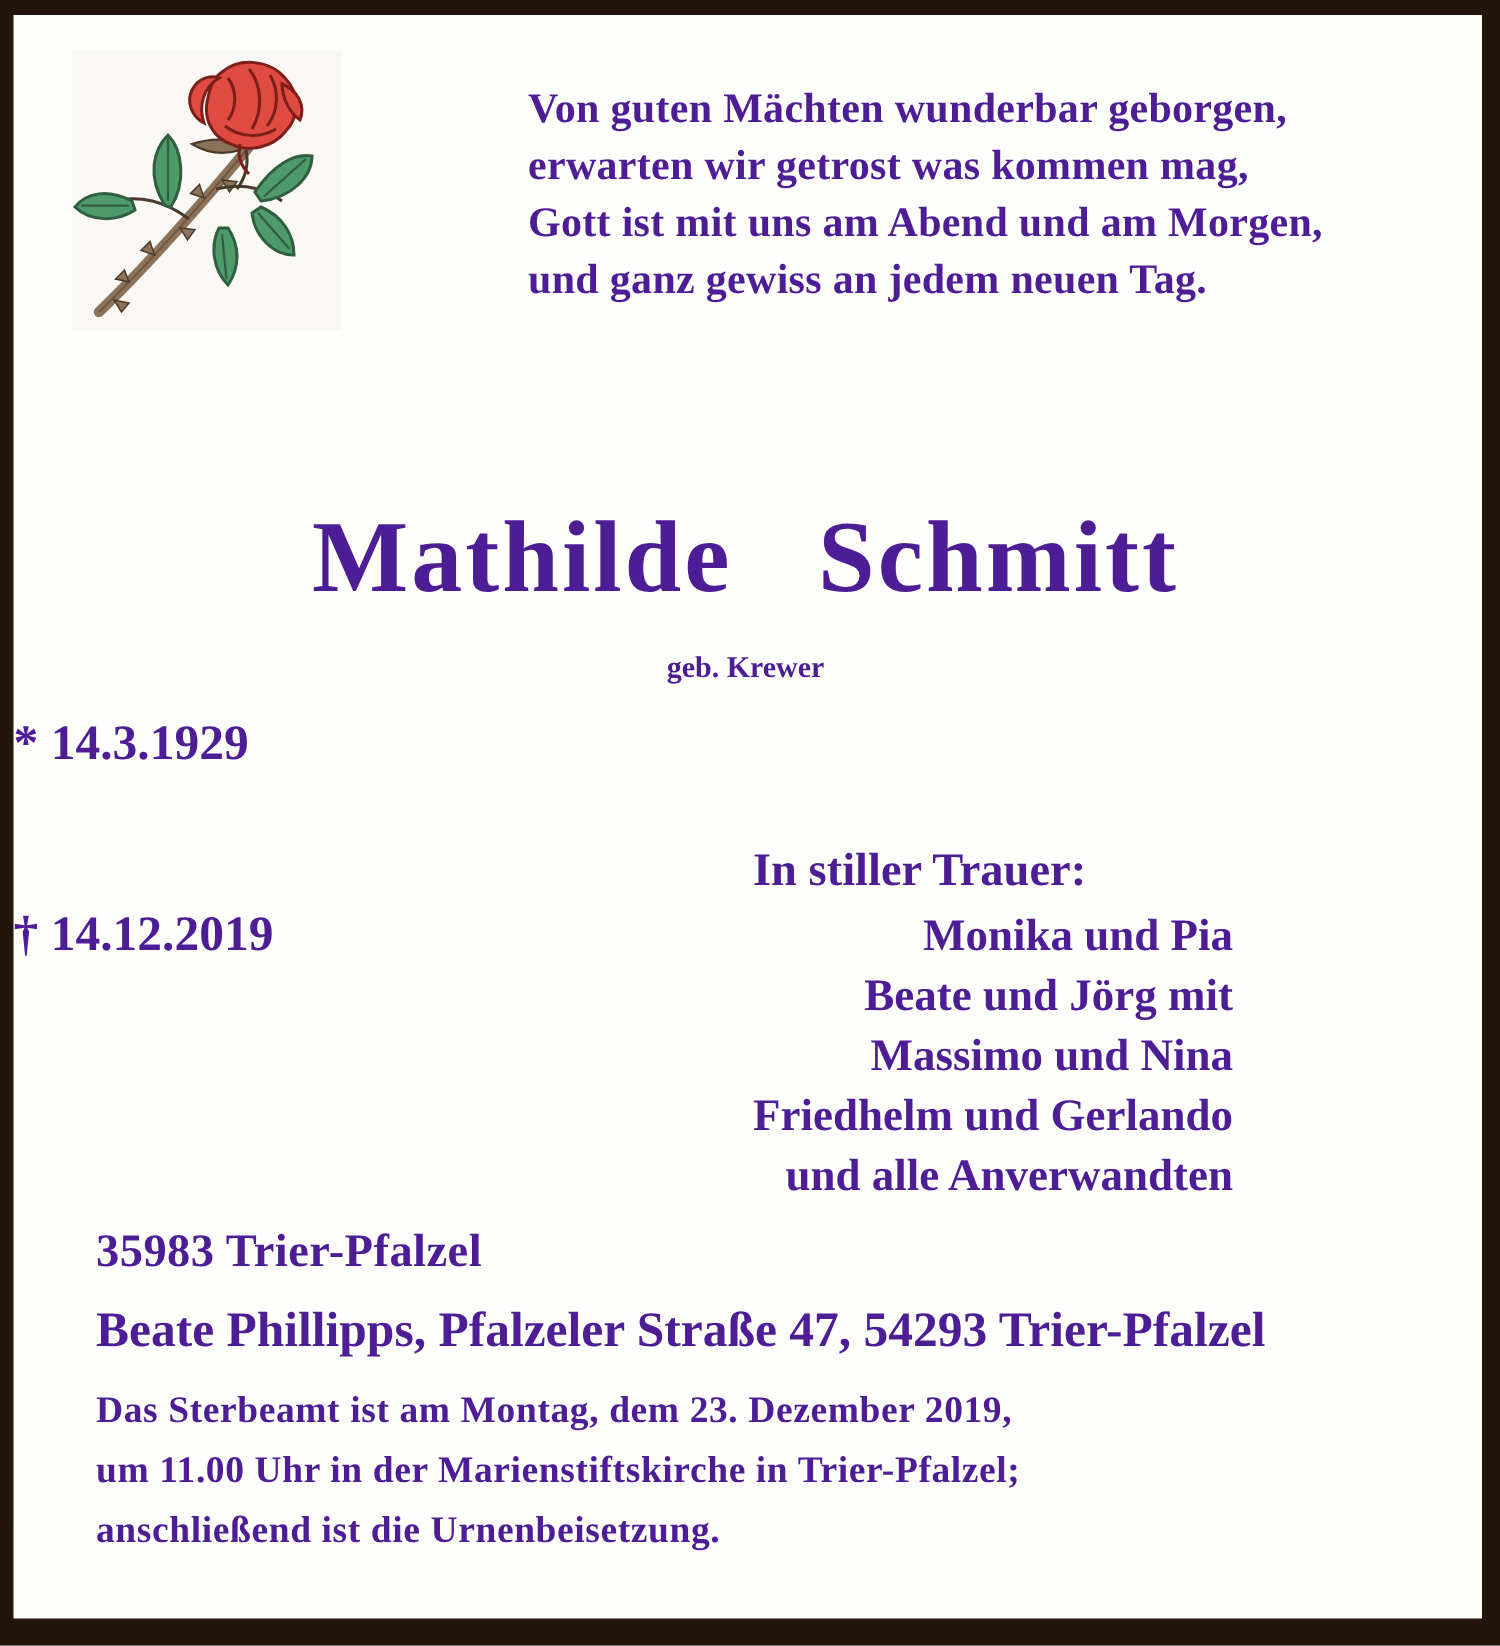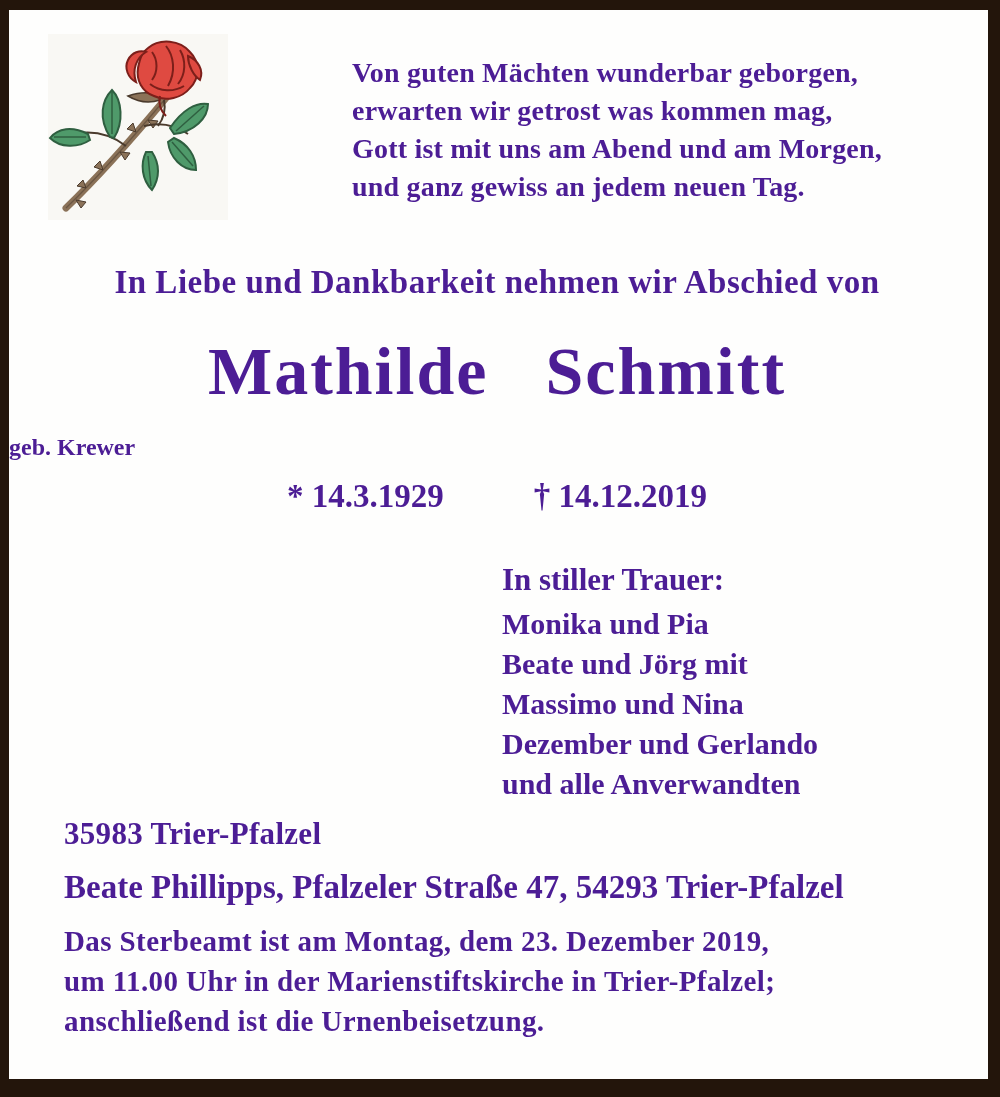--- a/index.html
+++ b/index.html
@@ -63,48 +63,51 @@
     font-weight: bold;
     letter-spacing: 2px;
     word-spacing: 38px;
     white-space: nowrap;
   }
   .maiden {
     position: absolute;
     left: 0;
     right: 3px;
     top: 424px;
-    font-size: 24px;
+    text-align: center;
+    font-size: 20px;
     font-weight: bold;
   }
   .dates {
     position: absolute;
     left: 0;
     right: 3px;
     top: 468px;
     display: flex;
     justify-content: center;
     gap: 90px;
     font-size: 33px;
     font-weight: bold;
+    flex-direction: column;
   }
   .mourners {
     position: absolute;
     left: 493px;
     top: 552px;
     font-size: 30px;
     font-weight: bold;
   }
   .mourners .heading {
     font-size: 31px;
     margin-bottom: 6px;
   }
   .mourners .names div {
     line-height: 40px;
     white-space: nowrap;
+    text-align: right;
   }
   .footer {
     position: absolute;
     left: 55px;
     top: 806px;
     font-size: 30px;
     font-weight: bold;
   }
   .footer .city {
     font-size: 31px;
@@ -114,21 +117,21 @@
   .footer .addr-label {
     margin-bottom: 4px;
     line-height: 34px;
   }
   .footer .address {
     font-size: 33px;
     margin-bottom: 15px;
     white-space: nowrap;
   }
   .footer .service div {
-    font-size: 29px;
+    font-size: 25px;
     line-height: 40px;
     letter-spacing: 0.4px;
     white-space: nowrap;
   }
 </style>
 </head>
 <body>
 
 <div class="sheet">
 
@@ -173,38 +176,37 @@
     </svg>
   </div>
 
   <div class="poem">
     <div>Von guten Mächten wunderbar geborgen,</div>
     <div>erwarten wir getrost was kommen mag,</div>
     <div>Gott ist mit uns am Abend und am Morgen,</div>
     <div>und ganz gewiss an jedem neuen Tag.</div>
   </div>
 
-  <div class="intro">In Liebe und Dankbarkeit nehmen wir Abschied von</div>
 
   <div class="name">Mathilde Schmitt</div>
 
   <div class="maiden">geb. Krewer</div>
 
   <div class="dates">
     <span>* 14.3.1929</span>
     <span>† 14.12.2019</span>
   </div>
 
   <div class="mourners">
     <div class="heading">In stiller Trauer:</div>
     <div class="names">
       <div>Monika und Pia</div>
       <div>Beate und Jörg mit</div>
       <div>Massimo und Nina</div>
-      <div>Dezember und Gerlando</div>
+      <div>Friedhelm und Gerlando</div>
       <div>und alle Anverwandten</div>
     </div>
   </div>
 
   <div class="footer">
     <div class="city">35983 Trier-Pfalzel</div>
     <div class="address">Beate Phillipps, Pfalzeler Straße 47, 54293 Trier-Pfalzel</div>
     <div class="service">
       <div>Das Sterbeamt ist am Montag, dem 23. Dezember 2019,</div>
       <div>um 11.00 Uhr in der Marienstiftskirche in Trier-Pfalzel;</div>

